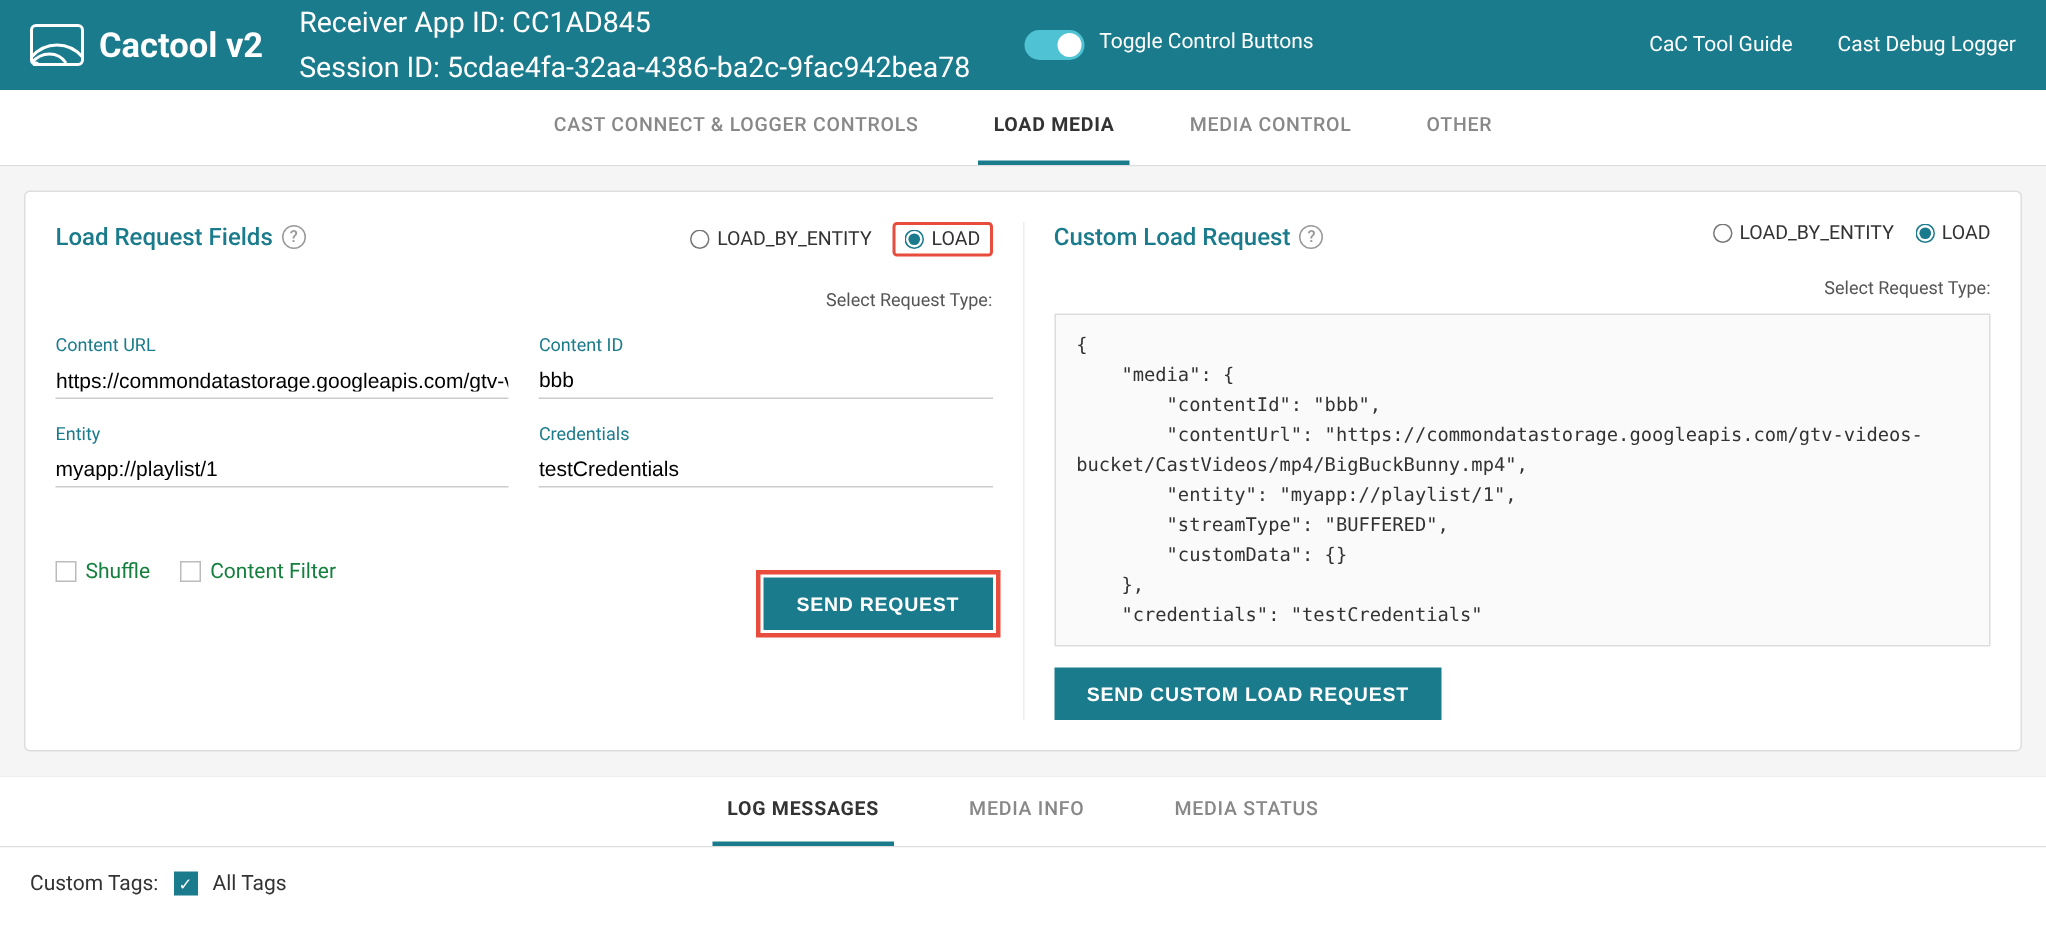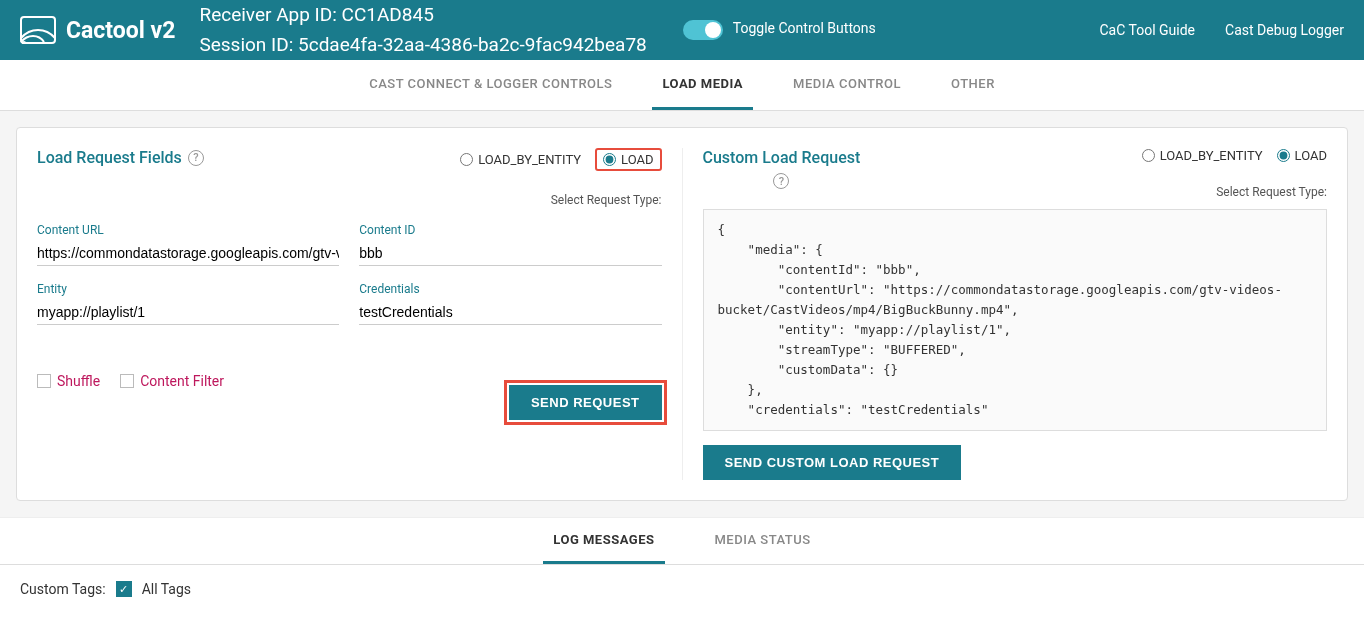--- a/index.html
+++ b/index.html
@@ -196,21 +196,21 @@
     .bottom-row {
       display: flex;
       align-items: center;
       gap: 20px;
       margin-top: 8px;
     }
     .checkbox-label {
       display: flex;
       align-items: center;
       gap: 6px;
-      color: #be185d;
+      color: #15803d;
       font-size: 14px;
       cursor: pointer;
     }
     .checkbox-box {
       width: 14px;
       height: 14px;
       border: 1px solid #bbb;
       display: inline-block;
     }
     .send-btn {
@@ -239,21 +239,20 @@
       justify-content: space-between;
       margin-bottom: 10px;
     }
     .custom-load-title {
       color: #1a7b8c;
       font-size: 16px;
       font-weight: 500;
       display: flex;
       align-items: center;
       gap: 6px;
-      flex-direction: column;
     }
     .radio-group-right {
       display: flex;
       flex-direction: column;
       align-items: flex-end;
     }
     .json-editor {
       background: #fafafa;
       border: 1px solid #ddd;
       padding: 10px 14px;
@@ -464,20 +463,21 @@
 
       <button class="send-custom-btn">SEND CUSTOM LOAD REQUEST</button>
     </div>
 
   </div>
 </div>
 
 <div class="bottom-section">
   <div class="bottom-tabs">
     <div class="bottom-tab active">LOG MESSAGES</div>
+    <div class="bottom-tab">MEDIA INFO</div>
     <div class="bottom-tab">MEDIA STATUS</div>
   </div>
   <div class="bottom-content">
     <div class="custom-tags-row">
       <span>Custom Tags:</span>
       <div class="tag-checkbox-checked"></div>
       <span>All Tags</span>
     </div>
   </div>
 </div>

